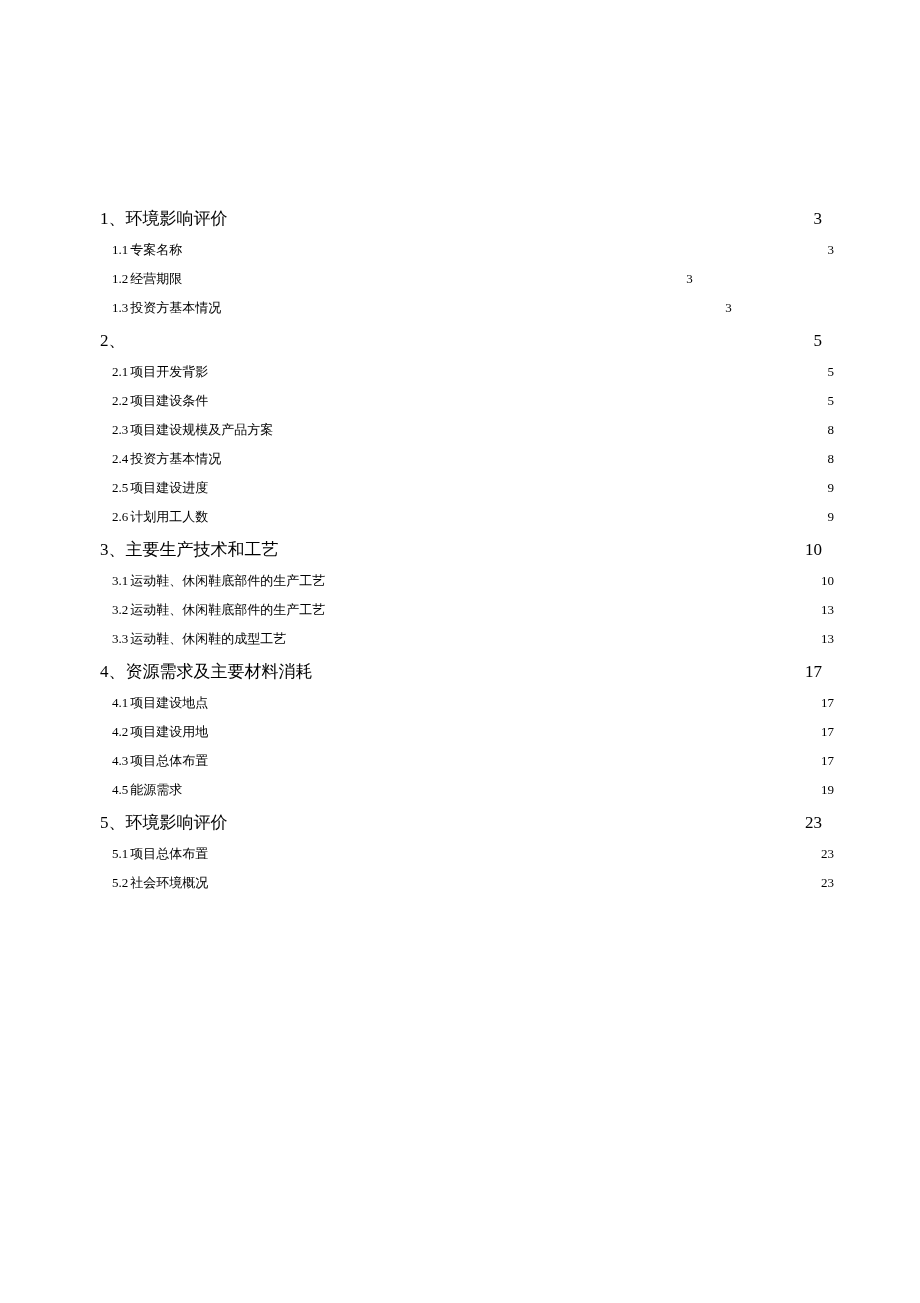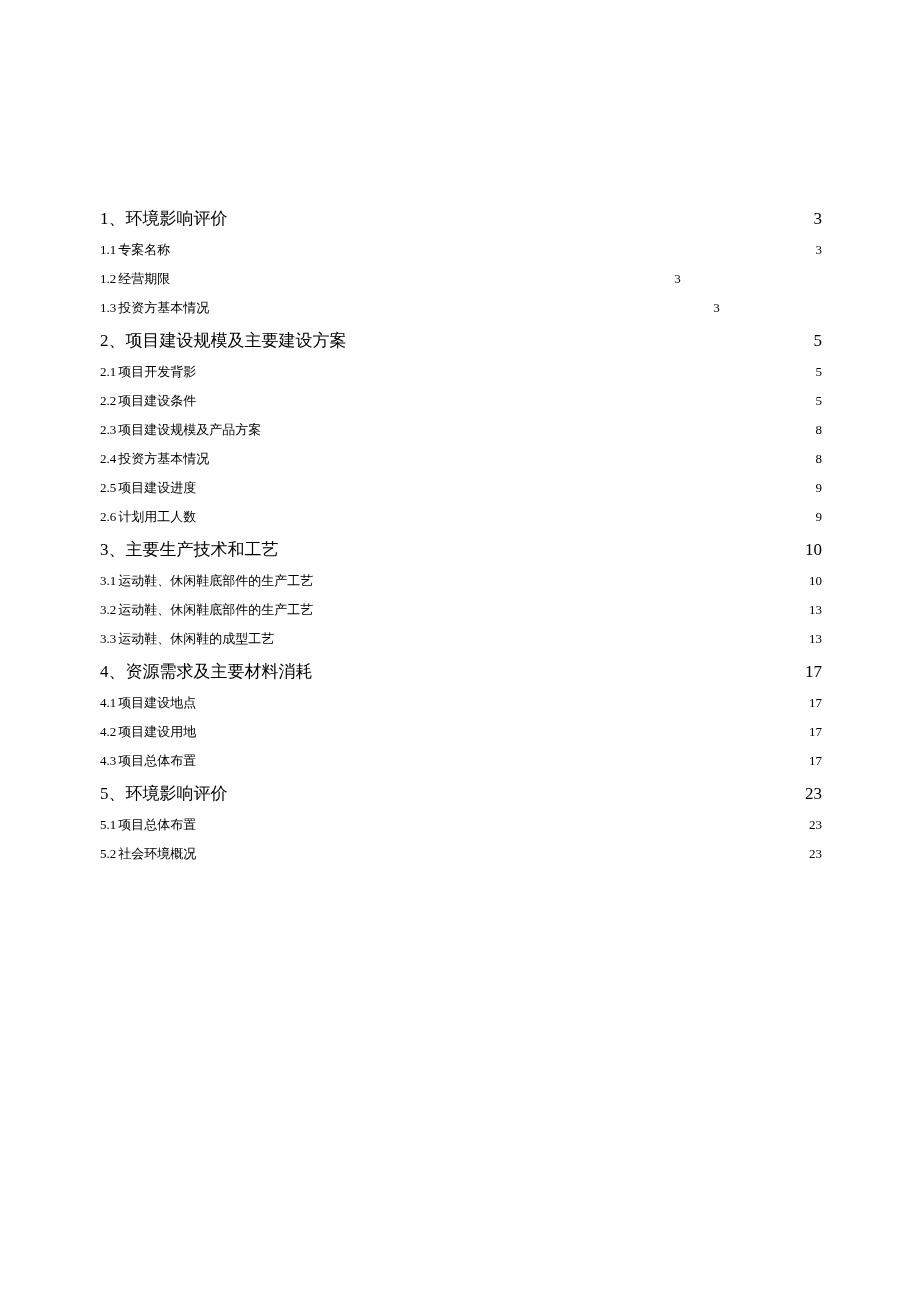--- a/index.html
+++ b/index.html
@@ -20,21 +20,21 @@
       align-items: baseline;
       width: 100%;
       letter-spacing: 0;
     }
     .toc-row.section {
       font-size: 17px;
       margin: 12px 0 11px 0;
     }
     .toc-row.sub {
       font-size: 13px;
-      margin: 11px 0 10px 0;
+      margin: 11px 0 10px 12px;
     }
     .toc-num {
       flex: 0 0 auto;
       white-space: nowrap;
     }
     .toc-title {
       flex: 0 0 auto;
       white-space: nowrap;
     }
     .toc-dots {
@@ -96,21 +96,20 @@
         <span class="toc-page">3</span>
       </div>
       <div class="toc-row sub short-sub">
         <span class="toc-num">1.3</span>
         <span class="toc-title">投资方基本情况</span>
         <span class="toc-dots"></span>
         <span class="toc-page">3</span>
       </div>
       <div class="toc-row section">
         <span class="toc-num gap-after">2、</span>
-        <span class="toc-title">项目建设规模及主要建设方案 </span>
         <span class="toc-dots"></span>
         <span class="toc-page">5</span>
       </div>
       <div class="toc-row sub">
         <span class="toc-num gap-after">2.1</span>
         <span class="toc-title">项目开发背影</span>
         <span class="toc-dots"></span>
         <span class="toc-page">5</span>
       </div>
       <div class="toc-row sub">
@@ -183,20 +182,26 @@
         <span class="toc-num gap-after">4.2</span>
         <span class="toc-title">项目建设用地</span>
         <span class="toc-dots"></span>
         <span class="toc-page">17</span>
       </div>
       <div class="toc-row sub">
         <span class="toc-num gap-after">4.3</span>
         <span class="toc-title">项目总体布置</span>
         <span class="toc-dots"></span>
         <span class="toc-page">17</span>
+      </div>
+      <div class="toc-row sub">
+        <span class="toc-num gap-after">4.5</span>
+        <span class="toc-title">能源需求</span>
+        <span class="toc-dots"></span>
+        <span class="toc-page">19</span>
       </div>
       <div class="toc-row section">
         <span class="toc-num gap-after">5、</span>
         <span class="toc-title">环境影响评价</span>
         <span class="toc-dots"></span>
         <span class="toc-page">23</span>
       </div>
       <div class="toc-row sub">
         <span class="toc-num">5.1</span>
         <span class="toc-title">项目总体布置</span>

